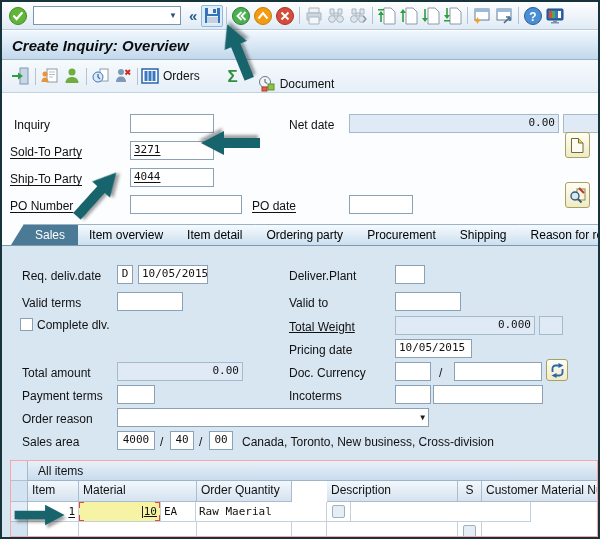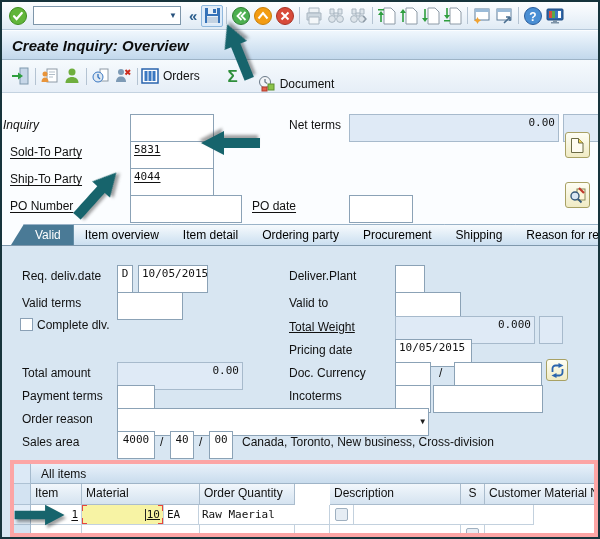--- a/index.html
+++ b/index.html
@@ -29,21 +29,21 @@
   
   #apptb { position:absolute; left:0; top:58px; width:100%; height:33px;
     background:linear-gradient(#f6fafd,#e6eef7); border-bottom:1px solid #c3d2e0;
     display:flex; align-items:center; padding:0 8px; }
   .abtn { display:flex; align-items:center; gap:4px; font-size:12px; flex:none; }
   .sigma { color:#2f8f3c; font-weight:bold; font-size:17px; line-height:1; }
 
   
   .lbl { position:absolute; font-size:12px; white-space:nowrap; }
   .u { text-decoration:underline; text-underline-offset:2px; }
-  .fld { position:absolute; height:28px; background:#fff; border:1px solid #8ba2b6;
+  .fld { position:absolute; height:19px; background:#fff; border:1px solid #8ba2b6;
     font-family:"DejaVu Sans Mono",monospace; font-size:11px; line-height:16px;
     padding:0 3px; white-space:nowrap; overflow:hidden; }
   .ro { background:#dfeaf6; border-color:#a7bacc; }
   .num { text-align:right; }
   .ctr { text-align:center; }
   .ddfld { display:flex; align-items:center; justify-content:flex-end; }
   .chk { position:absolute; width:13px; height:13px; background:#fff; border:1px solid #8aa0b5; }
   .sqbtn { position:absolute; width:25px; height:26px; border:1px solid #a8a164;
     background:linear-gradient(#fefef4,#f0ebc4); border-radius:3px;
     display:flex; align-items:center; justify-content:center; }
@@ -56,21 +56,21 @@
     background:linear-gradient(#f6fafd,#cbdff0); color:#000; font-size:12px; white-space:nowrap; flex:none;
     border-top:1px solid #9ab3c8; }
   .tab.active { background:#4a7a96; color:#fff; }
 
   
   #tabpane { position:absolute; left:0; top:243px; width:100%; height:292px;
     background:#d8e6f2; border-top:1px solid #7f98ac; }
 
   
   #itemsbox { position:absolute; left:8px; top:458px; width:588px; height:77px;
-    background:#fff; border:4px solid #fca5a5; overflow:hidden; z-index:10; }
+    background:#fff; border:1px solid #fca5a5; overflow:hidden; z-index:10; }
   .gut { position:absolute; left:0; top:0; width:17px; height:100%; background:#d3e3f2; border-right:1px solid #a5bacd; }
   .gut div { border-bottom:1px solid #aec2d4; }
   .itbar { position:absolute; left:17px; top:0; right:0; height:20px;
     background:linear-gradient(#e8f1fa,#c9dced); border-bottom:1px solid #9fb4c7;
     display:flex; align-items:center; padding-left:10px; }
   .ithead { position:absolute; left:17px; top:20px; right:0; height:21px; display:flex; }
   .hc { height:100%; background:linear-gradient(#f2f7fc,#d5e3f0); border-right:1px solid #aabccd;
     border-bottom:1px solid #aabccd; font-size:12px; line-height:19px; padding-left:4px;
     white-space:nowrap; overflow:hidden; flex:none; }
   .itrow { position:absolute; left:17px; right:0; height:20px; display:flex; background:#fff; }
@@ -289,28 +289,28 @@
             <circle cx="7" cy="7" r="5.5" fill="#f2f5f8" stroke="#6b7a88"></circle>
             <path d="M7 4v3l2.2 1.5" stroke="#6b7a88" stroke-width="1.3" fill="none"></path>
             <rect x="10" y="9" width="6" height="6" fill="#8bc34a" stroke="#5d8f2f"></rect>
             <rect x="4" y="12" width="5" height="4" fill="#e45f4a" stroke="#b03a28"></rect>
           </svg>
       </span>
       <span>Document</span>
     </div>
   </div>
 
-  <span class="lbl" style="left:1px;top:116px;font-style:italic;">Inquiry</span>
+  <span class="lbl" style="left:12px;top:116px;">Inquiry</span>
   <div class="fld" style="left:128px;top:112px;width:84px;"><span></span></div>
-  <span class="lbl" style="left:287px;top:116px;">Net terms</span>
+  <span class="lbl" style="left:287px;top:116px;">Net date</span>
   <div class="fld ro num" style="left:347px;top:112px;width:210px;"><span>0.00</span></div>
   <div class="fld ro" style="left:561px;top:112px;width:36px;"><span></span></div>
 
   <span class="lbl u" style="left:8px;top:143px;text-align:center;">Sold-To Party</span>
-  <div class="fld" style="left:128px;top:139px;width:84px;"><span class="u">5831</span></div>
+  <div class="fld" style="left:128px;top:139px;width:84px;"><span class="u">3271</span></div>
   <div class="sqbtn" style="left:563px;top:130px;">
     <svg width="15" height="17" viewBox="0 0 15 17">
         <path d="M1.5 1.5h7l4.5 4.5v9.5h-11.5z" fill="#fffdf2" stroke="#6b6b45"></path>
         <path d="M8.5 1.5v4.5h4.5" fill="#f3d552" stroke="#6b6b45"></path>
       </svg>
   </div>
 
   <span class="lbl u" style="left:8px;top:170px;">Ship-To Party</span>
   <div class="fld" style="left:128px;top:166px;width:84px;"><span class="u">4044</span></div>
 
@@ -321,21 +321,21 @@
   <div class="sqbtn" style="left:563px;top:180px;">
     <svg width="17" height="17" viewBox="0 0 17 17">
         <rect x="8" y="2" width="8" height="11" fill="#fdf6d8" stroke="#8a8a5a"></rect>
         <path d="M10 1l5 5" stroke="#c0392b" stroke-width="2.2"></path>
         <circle cx="6" cy="9" r="4" fill="#d9e7f3" stroke="#34597a" stroke-width="1.4"></circle>
         <path d="M9 12l3.5 3.5" stroke="#34597a" stroke-width="1.8"></path>
       </svg>
   </div>
 
   <div id="tabstrip">
-    <div class="tab active" style="z-index:8;">Valid</div>
+    <div class="tab active" style="z-index:8;">Sales</div>
     <div class="tab" style="z-index:7;">Item overview</div>
     <div class="tab" style="z-index:6;">Item detail</div>
     <div class="tab" style="z-index:5;">Ordering party</div>
     <div class="tab" style="z-index:4;">Procurement</div>
     <div class="tab" style="z-index:3;">Shipping</div>
     <div class="tab" style="z-index:2;">Reason for rejection</div>
   </div>
 
   <div id="tabpane">
     <span class="lbl" style="left:20px;top:23px;">Req. deliv.date</span>

